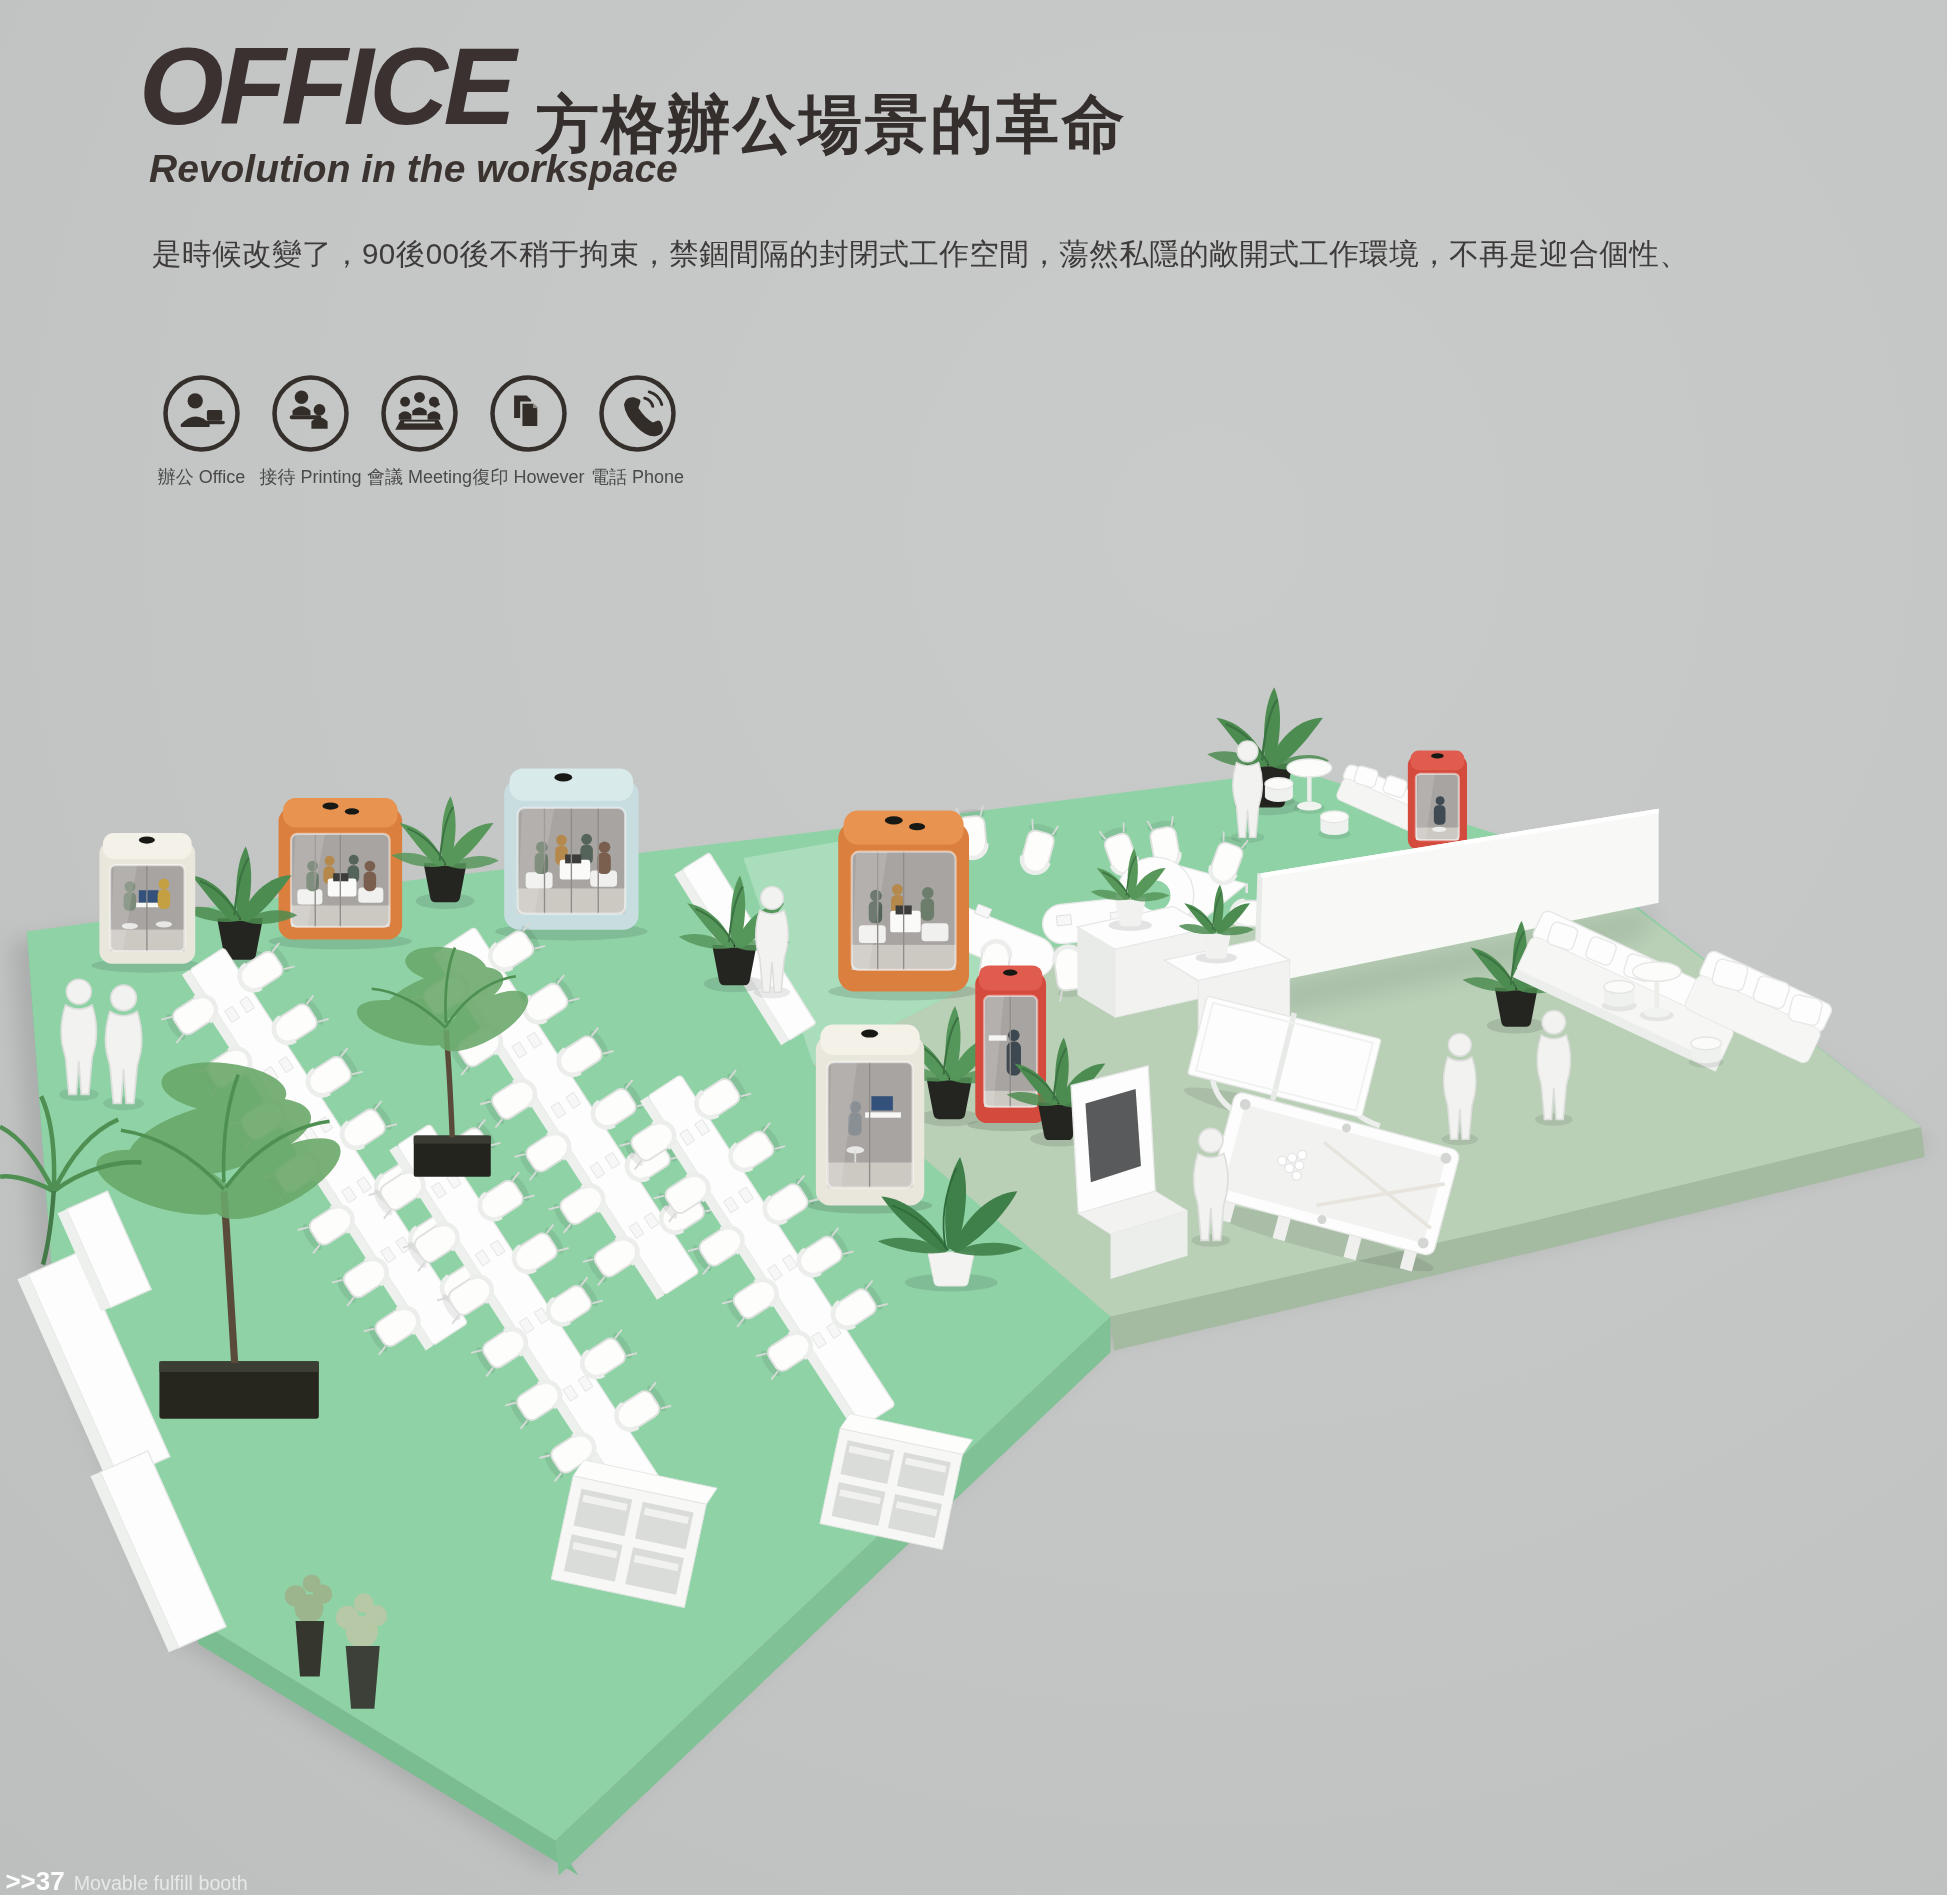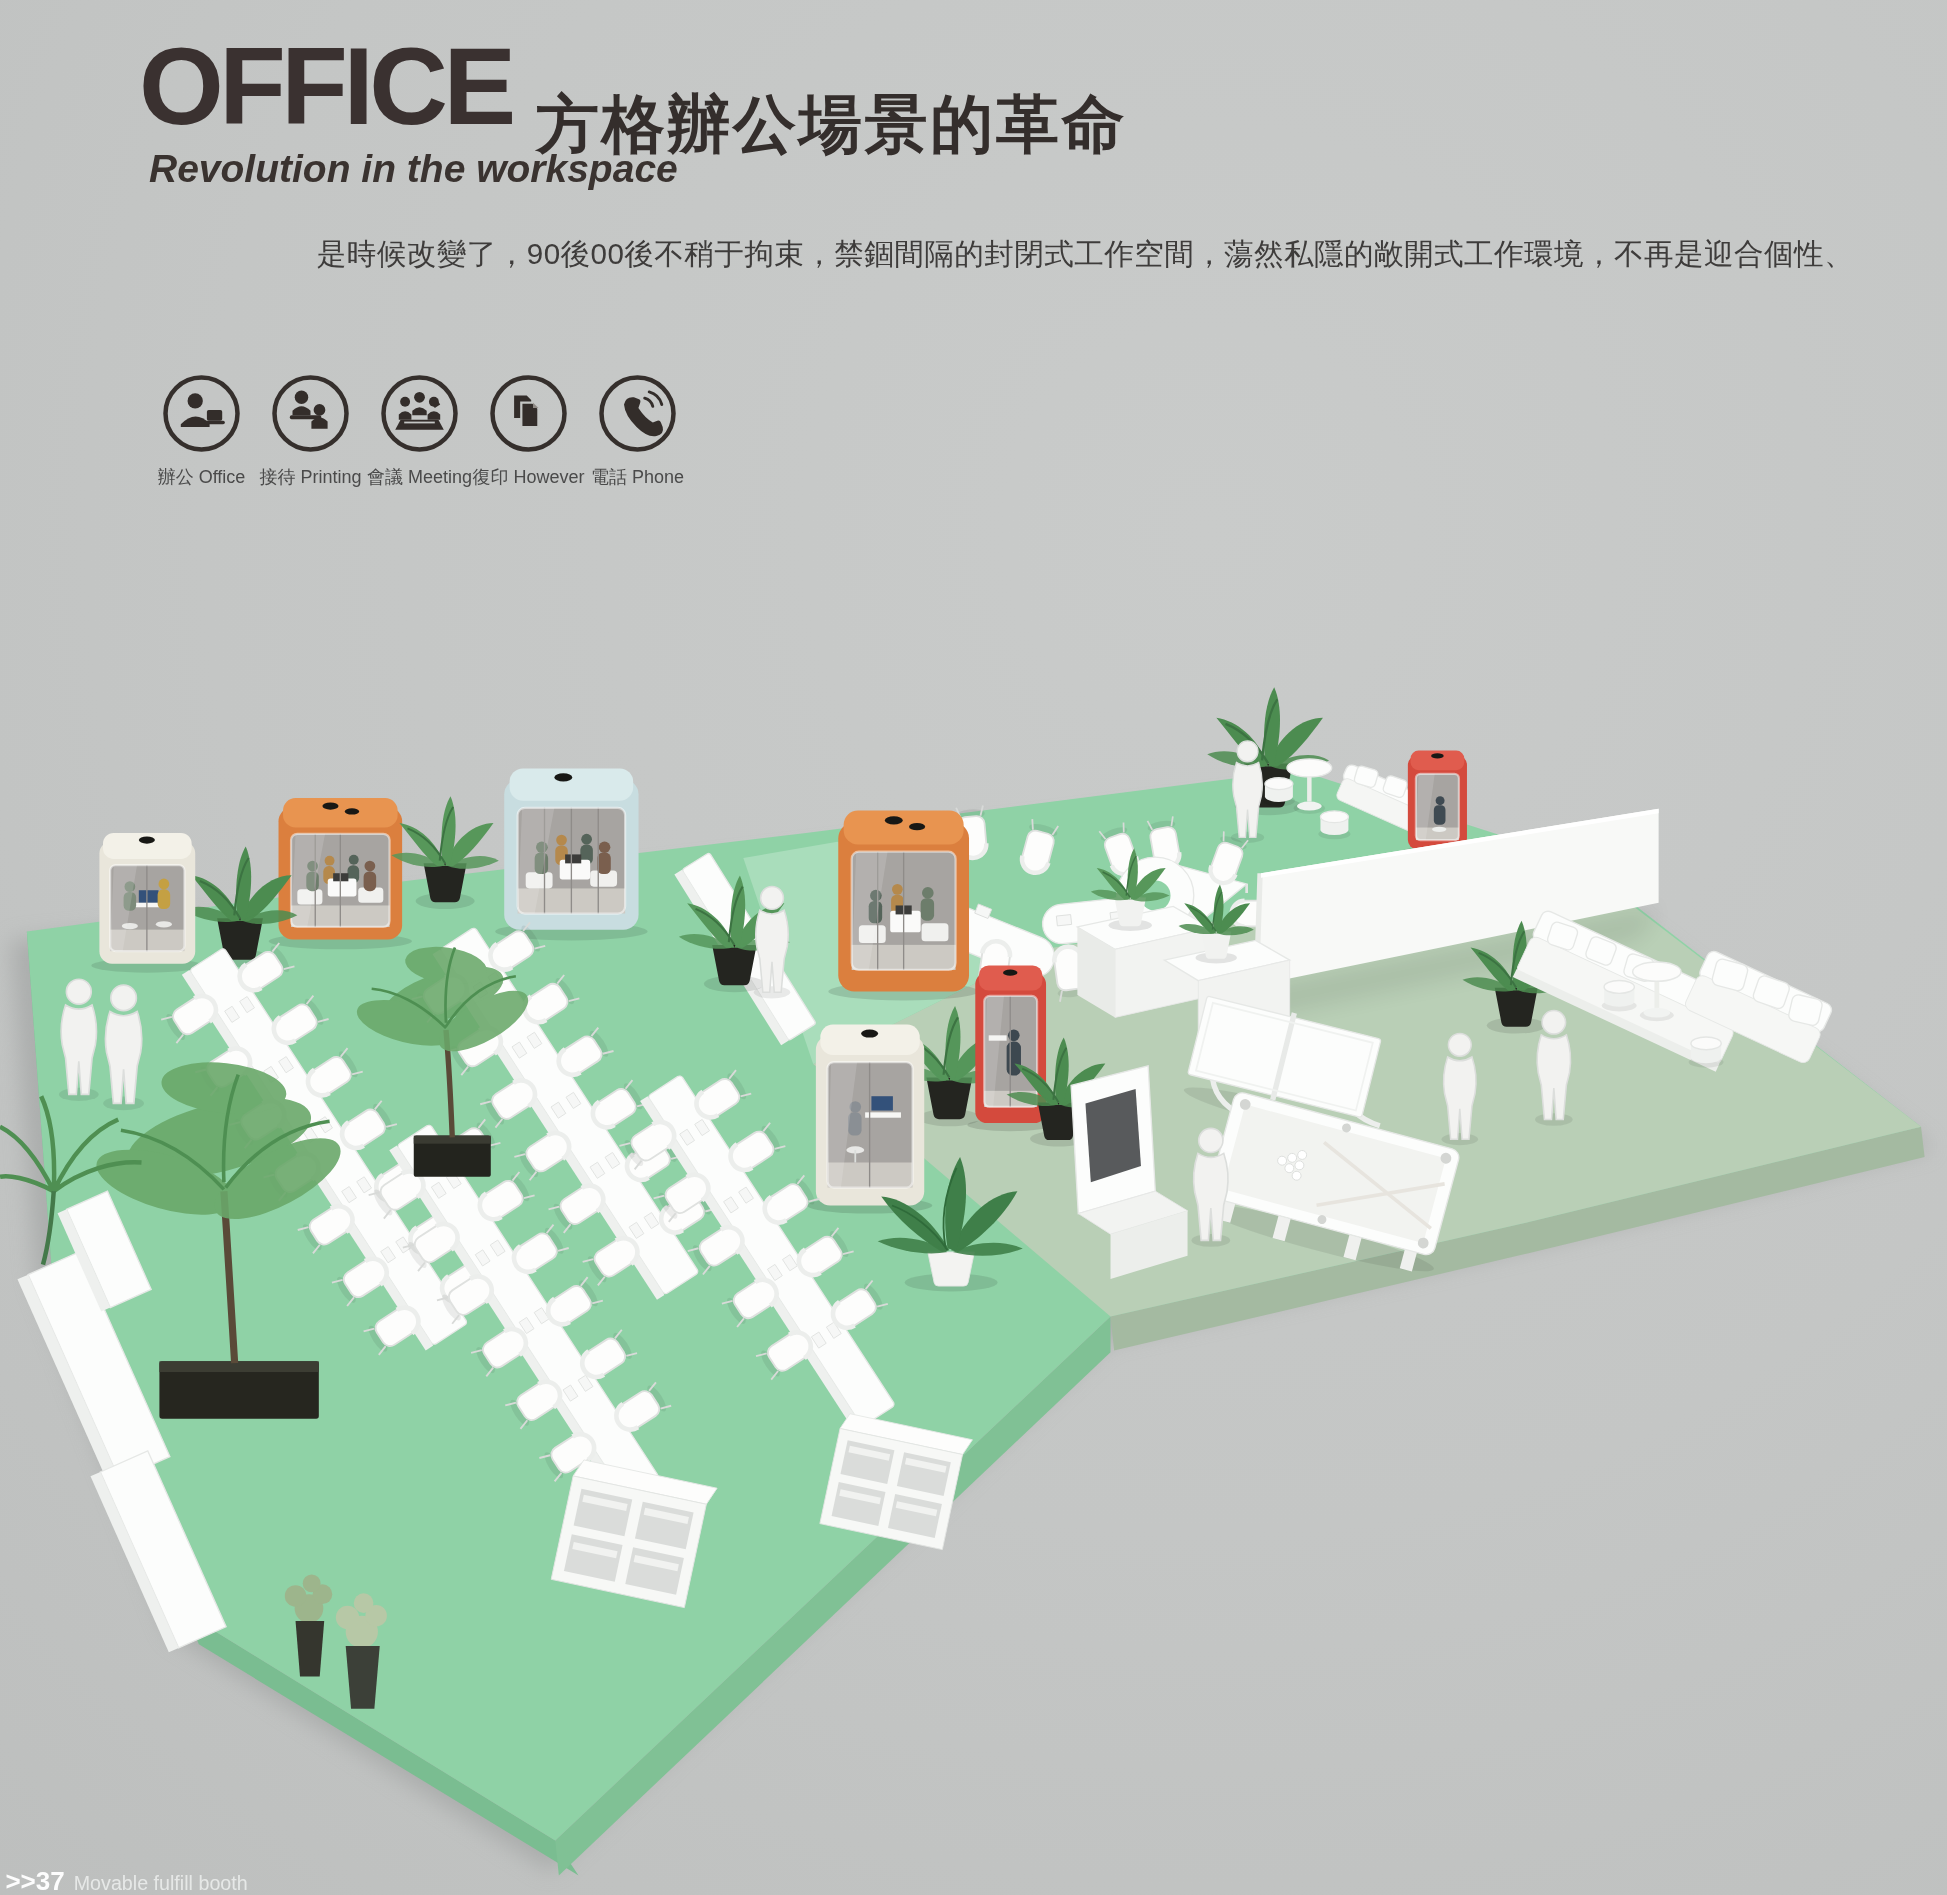--- a/index.html
+++ b/index.html
@@ -2,27 +2,27 @@
 <html style="font-size:14.3px"><head>
 <meta charset="utf-8">
 <style>
   html,body{margin:0;padding:0;}
   body{background:#b9bbba;font-family:"Liberation Sans","DejaVu Sans",sans-serif;}
   .page{position:relative;width:1947px;height:1896px;overflow:hidden;
         background:radial-gradient(circle at 62% 28%, #c9cbca 0%, #c4c6c5 55%, #bdbfbe 100%);}
   .scene{position:absolute;left:0;top:0;z-index:0;}
   header{position:absolute;left:0;top:0;z-index:2;}
   .t-en{position:absolute;left:139px;top:32px;font-size:109px;line-height:1;font-weight:900;
-        letter-spacing:-4.5px;color:#3a3130;white-space:nowrap;}
+        font-style:italic;letter-spacing:-4.5px;color:#3a3130;white-space:nowrap;}
   .t-cn{position:absolute;left:536px;top:82px;font-size:63px;font-weight:700;color:#342e2c;
         letter-spacing:2.7px;white-space:nowrap;}
   .t-sub{position:absolute;left:149px;top:147px;font-size:39px;font-weight:700;font-style:italic;
         color:#3a3330;white-space:nowrap;}
   .p-cn{position:absolute;left:152px;top:199px;font-size:29.6px;line-height:49px;color:#3e3c3b;
-        width:1702px;letter-spacing:0.4px;text-align:right;}
+        width:1702px;letter-spacing:0.4px;}
   .p-en{position:absolute;left:152px;top:283px;font-size:25px;line-height:36px;color:#565656;
         width:1702px;letter-spacing:0.2px;}
   .features{position:absolute;left:147px;top:373px;display:flex;z-index:2;}
   .feature{width:109px;display:flex;flex-direction:column;align-items:center;gap:6px;}
   .feature svg{display:block;}
   .f-label{margin-top:5.4px;font-size:18px;color:#4a4a4a;white-space:nowrap;}
   footer{position:absolute;left:5.4px;top:1866px;z-index:2;color:#fff;white-space:nowrap;}
   .f-idx{font-size:26px;font-weight:700;color:#fdfdfd;}
   .f-txt{font-size:19.7px;color:#eef0ef;opacity:.85;margin-left:9px;}
   

